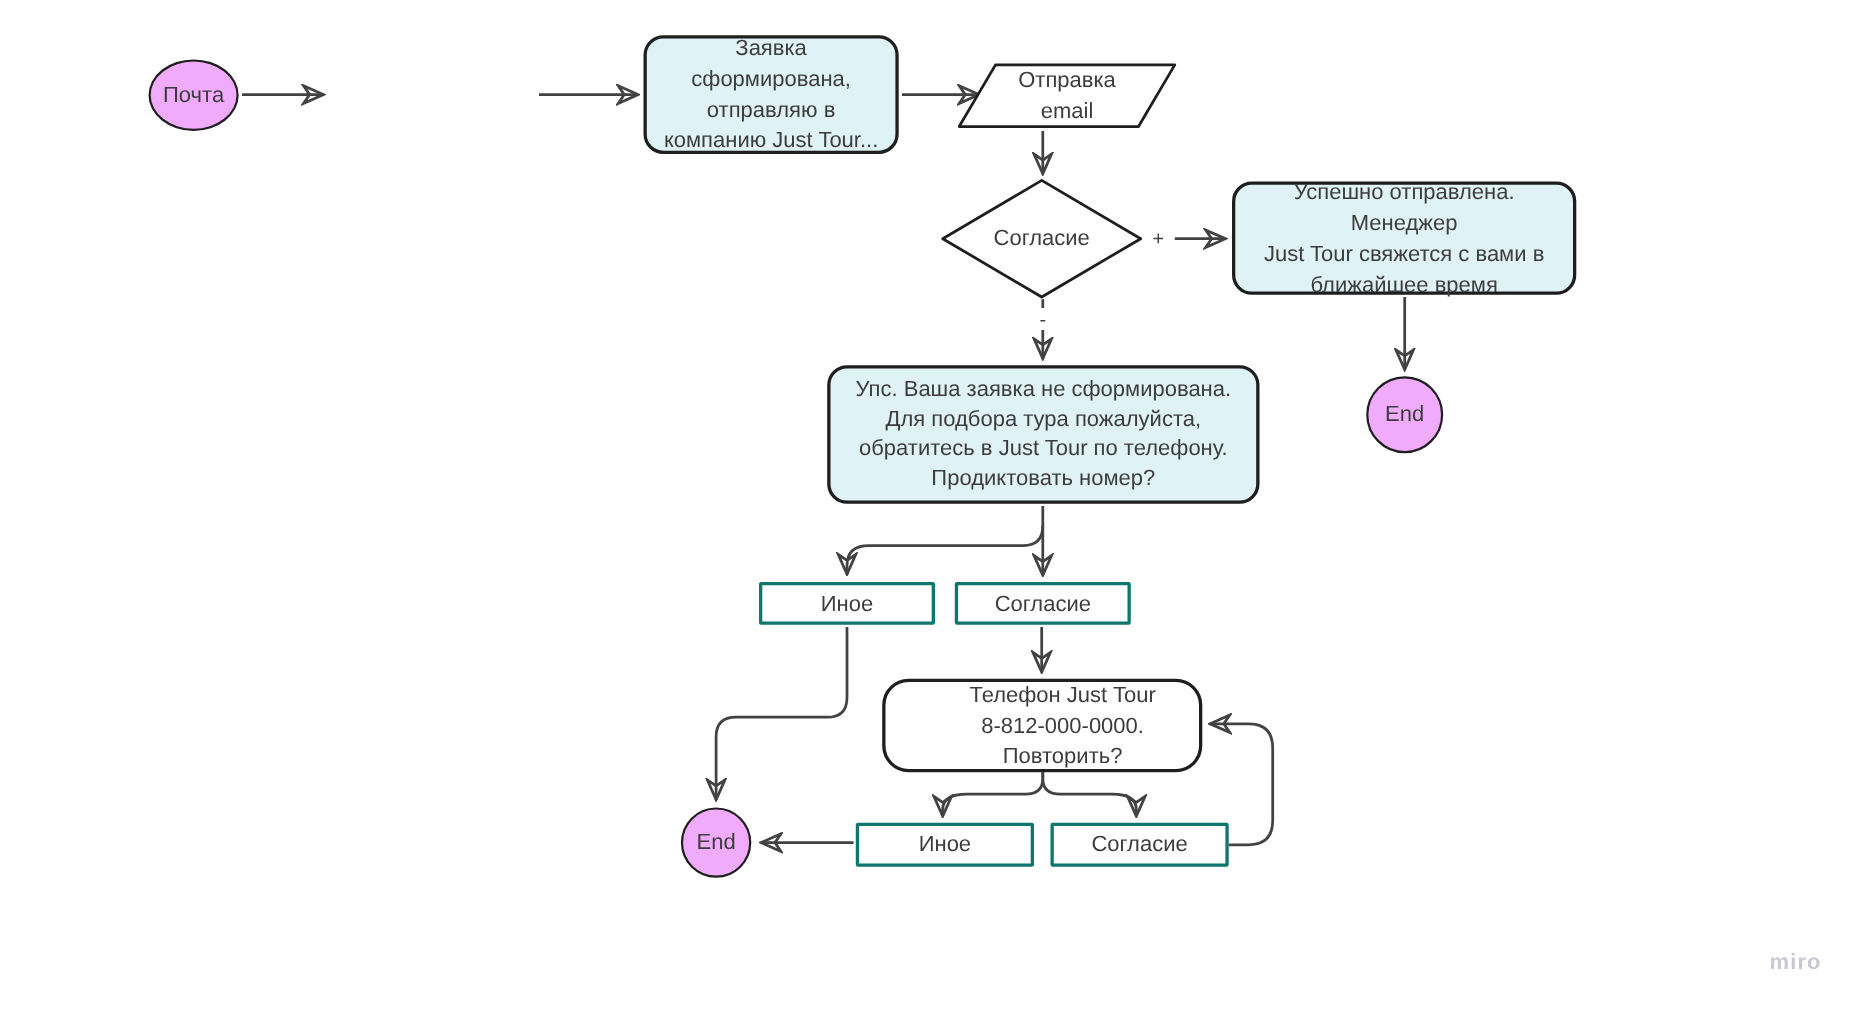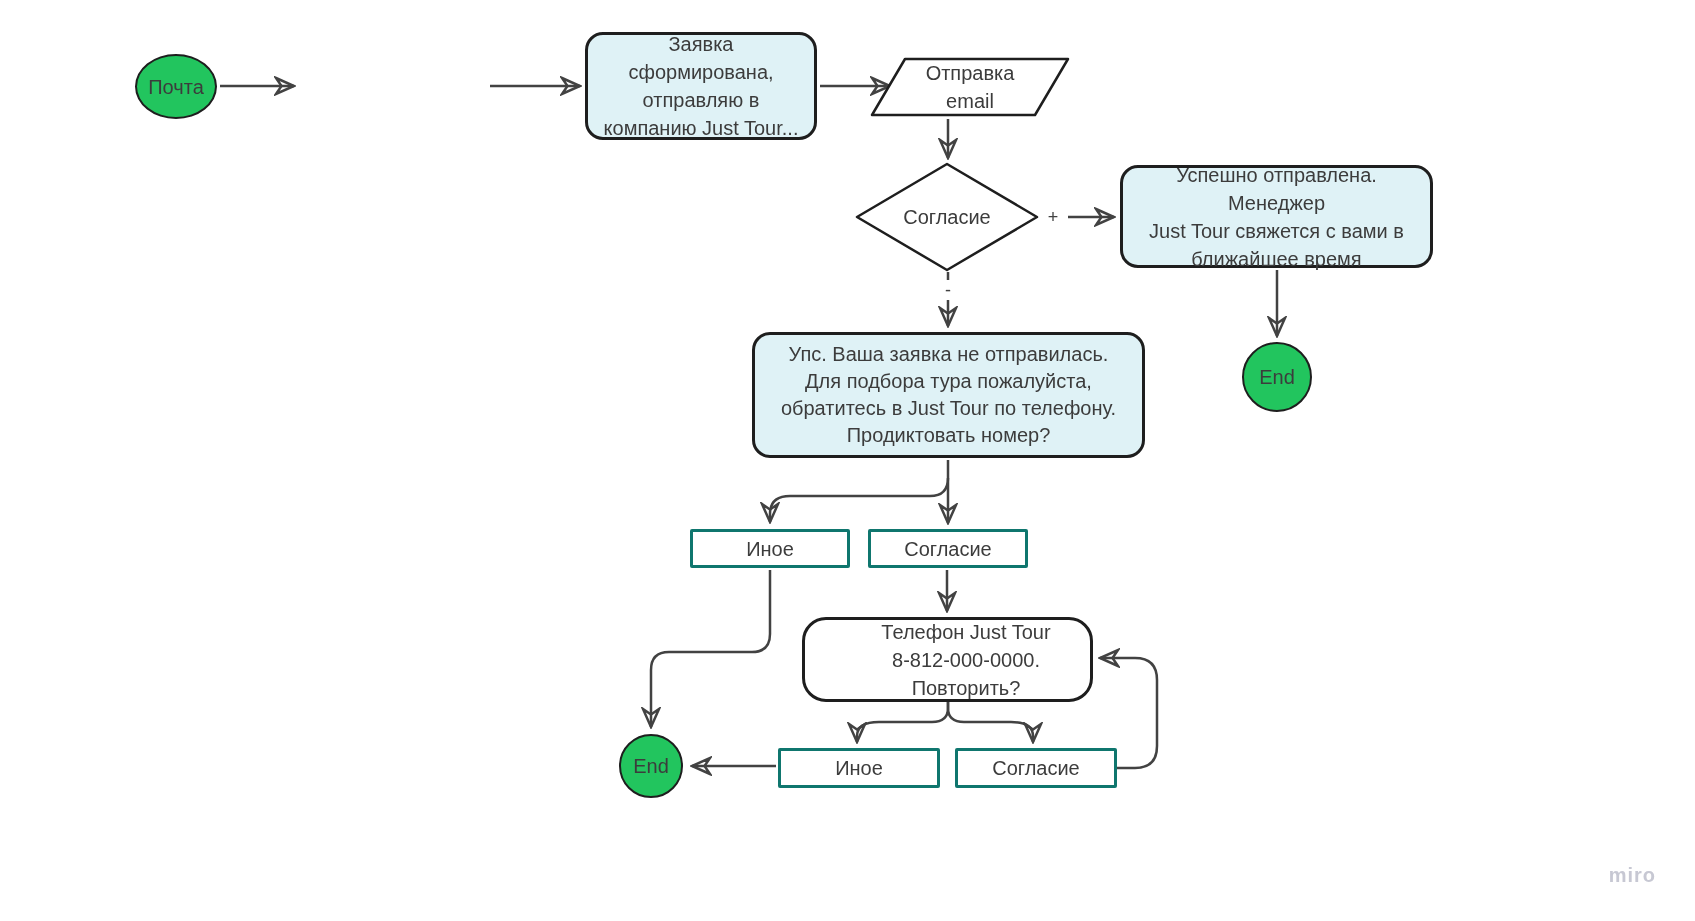--- a/index.html
+++ b/index.html
@@ -5,21 +5,21 @@
   html,body{margin:0;padding:0;background:#fff;}
   .canvas{
     position:relative;width:1695px;height:921px;overflow:hidden;background:#ffffff;
     font-family:"Liberation Sans","DejaVu Sans",sans-serif;color:#3c3c3c;
   }
   .connectors{position:absolute;left:0;top:0;width:1695px;height:921px;z-index:1;}
   .connectors path{fill:none;stroke:#424242;stroke-width:2.5;}
   .node{position:absolute;z-index:2;display:flex;align-items:center;justify-content:center;
         text-align:center;font-size:20px;line-height:28px;box-sizing:border-box;}
   .node .lbl{white-space:pre-line;position:relative;z-index:2;padding:0 6px;}
-  .terminal{background:#22c55e;border:2.5px solid #1e1e1e;border-radius:50%;}
+  .terminal{background:#f0abfc;border:2.5px solid #1e1e1e;border-radius:50%;}
   .rounded-blue{background:#dff2f6;border:3px solid #1e1e1e;border-radius:18px;}
   .rounded-white{background:#ffffff;border:3px solid #1e1e1e;border-radius:24px;padding-left:37px;}
   .plainrect{background:#ffffff;border:3px solid #0f766e;border-radius:2px;}
   .shape-svg{position:absolute;left:0;top:0;width:100%;height:100%;z-index:1;}
   .shape-svg polygon{fill:#ffffff;stroke:#1e1e1e;stroke-width:2.5;stroke-linejoin:round;}
   .italic .lbl{}
   .edge-label{position:absolute;z-index:3;display:flex;align-items:center;justify-content:center;
         font-size:18px;color:#424242;}
   .edge-label.on-line{background:#ffffff;}
   .watermark{position:absolute;right:39px;bottom:34px;z-index:3;font-size:20px;font-weight:700;
@@ -91,21 +91,21 @@
     <span class="lbl">Успешно отправлена. Менеджер
 Just Tour свяжется с вами в
 ближайшее время</span>
   </div>
 
   <div class="node terminal" style="left:1242px;top:342px;width:70px;height:70px;">
     <span class="lbl">End</span>
   </div>
 
   <div class="node rounded-blue" style="left:752px;top:332px;width:393px;height:126px;line-height:27px;">
-    <span class="lbl">Упс. Ваша заявка не отправилась.
+    <span class="lbl">Упс. Ваша заявка не сформирована.
 Для подбора тура пожалуйста,
 обратитесь в Just Tour по телефону.
 Продиктовать номер?</span>
   </div>
 
   <div class="node plainrect" style="left:690px;top:529px;width:160px;height:39px;">
     <span class="lbl">Иное</span>
   </div>
 
   <div class="node plainrect" style="left:868px;top:529px;width:160px;height:39px;">

